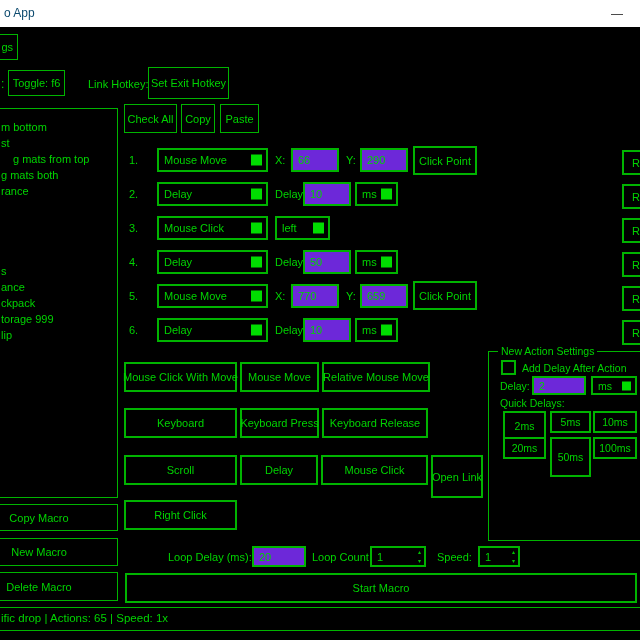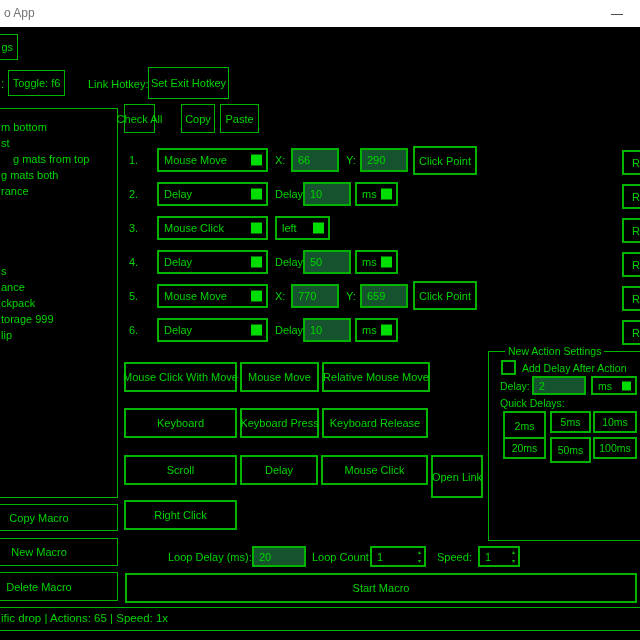--- a/index.html
+++ b/index.html
@@ -8,28 +8,28 @@
   .lbl{position:absolute;color:#00d400;font-size:11px;white-space:nowrap;box-sizing:border-box;}
   .btn{position:absolute;background:#000;border:2px solid #00b400;color:#00d400;
        display:flex;align-items:center;justify-content:center;font-size:11px;
        white-space:nowrap;box-sizing:border-box;}
   .btn1{position:absolute;background:#000;border:1px solid #00b400;color:#00d400;
        display:flex;align-items:center;justify-content:center;font-size:11px;
        white-space:nowrap;box-sizing:border-box;}
   .dd{position:absolute;background:#000;border:2px solid #00b400;color:#00d400;
       display:flex;align-items:center;padding-left:5px;font-size:11px;
       white-space:nowrap;box-sizing:border-box;}
-  .fld{position:absolute;background:#14532d;border:2px solid #00b400;color:#00d400;
+  .fld{position:absolute;background:#6d28d9;border:2px solid #00b400;color:#00d400;
       display:flex;align-items:center;padding-left:5px;font-size:11px;
       white-space:nowrap;box-sizing:border-box;}
   .sq{position:absolute;right:4px;top:50%;transform:translateY(-50%);
       width:11px;height:11px;background:#00dd00;}
   .leftal{justify-content:flex-start;padding-left:8px;}
   .titlebar{position:absolute;left:0;top:0;width:640px;height:27px;background:#ffffff;}
-  .titletext{position:absolute;left:4px;top:6px;font-size:12px;color:#737373;white-space:nowrap;}
+  .titletext{position:absolute;left:4px;top:6px;font-size:12px;color:#0c4a6e;white-space:nowrap;}
   .minbtn{position:absolute;left:597px;top:0;width:40px;height:27px;display:flex;
       align-items:center;justify-content:center;color:#333;font-size:12px;}
   .panelborder{position:absolute;border:1px solid #00b400;background:transparent;box-sizing:border-box;}
   .grouplabel{position:absolute;color:#00d400;font-size:10.5px;background:#000;
       padding:0 3px;white-space:nowrap;}
   .chk{position:absolute;width:15px;height:15px;border:2px solid #00b400;background:#000;box-sizing:border-box;}
   .spinner{position:absolute;background:#000;border:2px solid #00b400;color:#00d400;
       display:flex;align-items:center;padding-left:5px;font-size:11px;box-sizing:border-box;}
   .sparrows{position:absolute;right:3px;top:1px;bottom:1px;display:flex;flex-direction:column;
       justify-content:space-between;color:#00c000;font-size:6px;line-height:6px;}
@@ -68,21 +68,21 @@
 <span class="sbitem" style="top:201px;"></span>
 <span class="sbitem" style="top:217px;"></span>
 <span class="sbitem" style="top:233px;"></span>
 <span class="sbitem" style="top:249px;"></span>
 <span class="sbitem" style="top:265px;">s</span>
 <span class="sbitem" style="top:281px;">ance</span>
 <span class="sbitem" style="top:297px;">ckpack</span>
 <span class="sbitem" style="top:313px;">torage 999</span>
 <span class="sbitem" style="top:329px;">lip</span>
 
-<div class="btn1" style="left:124px;top:104px;width:31px;height:29px;">
+<div class="btn1" style="left:124px;top:104px;width:53px;height:29px;">
   <span>Check All</span>
 </div>
 <div class="btn1" style="left:181px;top:104px;width:34px;height:29px;">
   <span>Copy</span>
 </div>
 <div class="btn1" style="left:220px;top:104px;width:39px;height:29px;">
   <span>Paste</span>
 </div>
 
 <span class="lbl" style="left:129px;top:154px;">1.</span>
@@ -217,21 +217,21 @@
   <span>Mouse Click</span>
 </div>
 <div class="btn" style="left:431px;top:455px;width:52px;height:43px;">
   <span>Open Link</span>
 </div>
 <div class="btn" style="left:124px;top:500px;width:113px;height:30px;">
   <span>Right Click</span>
 </div>
 
 <div class="panelborder" style="left:488px;top:351px;width:165px;height:190px;"></div>
-<span class="grouplabel" style="left:498px;top:345px;margin-left:7px;">New Action Settings</span>
+<span class="grouplabel" style="left:498px;top:345px;">New Action Settings</span>
 <div class="chk" style="left:501px;top:360px;"></div>
 <span class="lbl small" style="left:522px;top:362px;">Add Delay After Action</span>
 <span class="lbl small" style="left:500px;top:380px;">Delay:</span>
 <div class="fld" style="left:532px;top:376px;width:54px;height:19px;font-size:10.5px;">
   <span>2</span>
 </div>
 <div class="dd" style="left:591px;top:376px;width:46px;height:19px;font-size:10.5px;">
   <span>ms</span>
   <span class="sq" style="width:9px;height:9px;"></span>
 </div>
@@ -241,21 +241,21 @@
 </div>
 <div class="btn" style="left:550px;top:411px;width:41px;height:22px;font-size:10.5px;">
   <span>5ms</span>
 </div>
 <div class="btn" style="left:593px;top:411px;width:44px;height:22px;font-size:10.5px;">
   <span>10ms</span>
 </div>
 <div class="btn" style="left:503px;top:437px;width:43px;height:22px;font-size:10.5px;">
   <span>20ms</span>
 </div>
-<div class="btn" style="left:550px;top:437px;width:41px;height:26px;font-size:10.5px;">
+<div class="btn" style="left:550px;top:437px;width:41px;height:40px;font-size:10.5px;">
   <span>50ms</span>
 </div>
 <div class="btn" style="left:593px;top:437px;width:44px;height:22px;font-size:10.5px;">
   <span>100ms</span>
 </div>
 
 <div class="btn1" style="left:-40px;top:504px;width:158px;height:27px;">
   <span>Copy Macro</span>
 </div>
 <div class="btn1" style="left:-40px;top:538px;width:158px;height:28px;">

